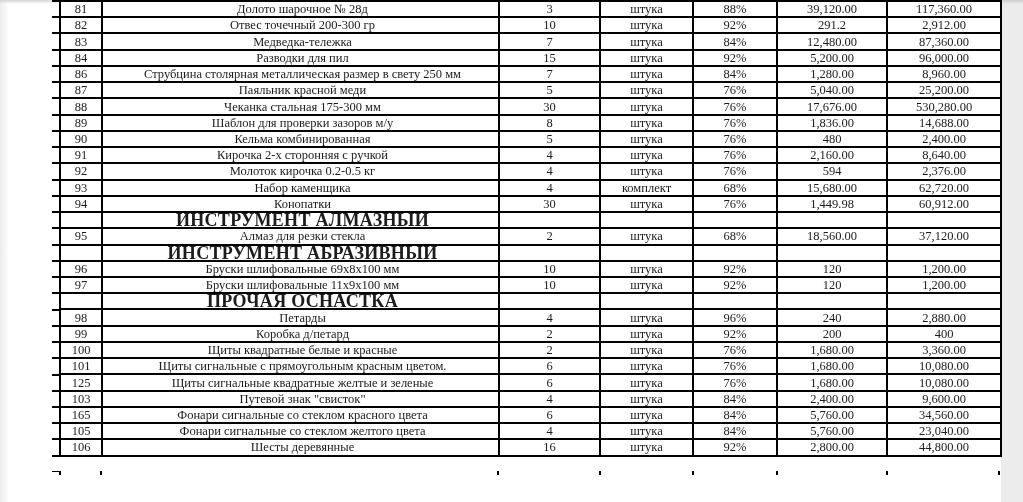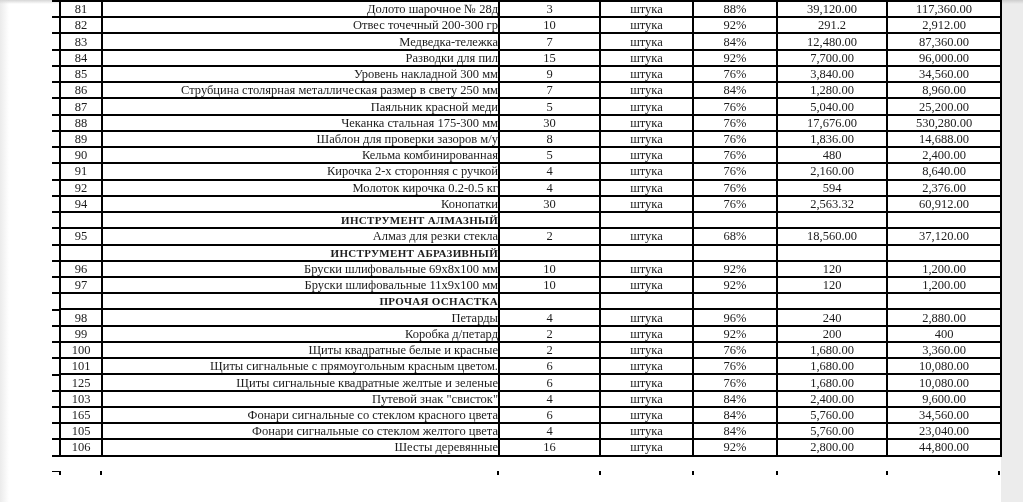--- a/index.html
+++ b/index.html
@@ -62,26 +62,26 @@
     height: 14.24px;
     font-size: 12.5px;
     line-height: 14px;
     color: #1c1c1c;
     text-align: center;
     white-space: nowrap;
     overflow: hidden;
     background: #ffffff;
   }
   table.inv td.c-name {
-    text-align: right;
+    text-align: center;
     padding-left: 4px;
   }
   table.inv tr.section td.c-name {
     font-weight: bold;
-    font-size: 11px;
+    font-size: 18px;
     letter-spacing: 0.3px;
   }
 </style>
 </head>
 <body>
 
 <div class="page">
   <div class="right-margin"></div>
   <div class="top-shade"></div>
   <div class="left-edge-shade"></div>
@@ -125,31 +125,22 @@
           <td class="c-pct">84%</td>
           <td class="c-price">12,480.00</td>
           <td class="c-total">87,360.00</td>
         </tr>
         <tr>
           <td class="c-num">84</td>
           <td class="c-name">Разводки для пил</td>
           <td class="c-qty">15</td>
           <td class="c-unit">штука</td>
           <td class="c-pct">92%</td>
-          <td class="c-price">7,700.00</td>
+          <td class="c-price">5,200.00</td>
           <td class="c-total">96,000.00</td>
-        </tr>
-        <tr>
-          <td class="c-num">85</td>
-          <td class="c-name">Уровень накладной 300 мм</td>
-          <td class="c-qty">9</td>
-          <td class="c-unit">штука</td>
-          <td class="c-pct">76%</td>
-          <td class="c-price">3,840.00</td>
-          <td class="c-total">34,560.00</td>
         </tr>
         <tr>
           <td class="c-num">86</td>
           <td class="c-name">Струбцина столярная металлическая размер в свету 250 мм</td>
           <td class="c-qty">7</td>
           <td class="c-unit">штука</td>
           <td class="c-pct">84%</td>
           <td class="c-price">1,280.00</td>
           <td class="c-total">8,960.00</td>
         </tr>
@@ -201,26 +192,35 @@
         <tr>
           <td class="c-num">92</td>
           <td class="c-name">Молоток кирочка  0.2-0.5 кг</td>
           <td class="c-qty">4</td>
           <td class="c-unit">штука</td>
           <td class="c-pct">76%</td>
           <td class="c-price">594</td>
           <td class="c-total">2,376.00</td>
         </tr>
         <tr>
+          <td class="c-num">93</td>
+          <td class="c-name">Набор каменщика</td>
+          <td class="c-qty">4</td>
+          <td class="c-unit">комплект</td>
+          <td class="c-pct">68%</td>
+          <td class="c-price">15,680.00</td>
+          <td class="c-total">62,720.00</td>
+        </tr>
+        <tr>
           <td class="c-num">94</td>
           <td class="c-name">Конопатки</td>
           <td class="c-qty">30</td>
           <td class="c-unit">штука</td>
           <td class="c-pct">76%</td>
-          <td class="c-price">2,563.32</td>
+          <td class="c-price">1,449.98</td>
           <td class="c-total">60,912.00</td>
         </tr>
         <tr class="section">
           <td class="c-num"></td>
           <td class="c-name">ИНСТРУМЕНТ АЛМАЗНЫЙ</td>
           <td class="c-qty"></td>
           <td class="c-unit"></td>
           <td class="c-pct"></td>
           <td class="c-price"></td>
           <td class="c-total"></td>

